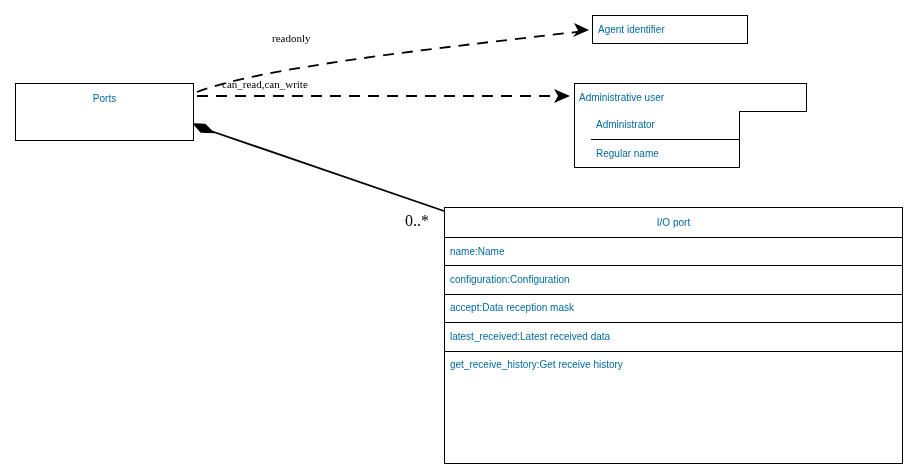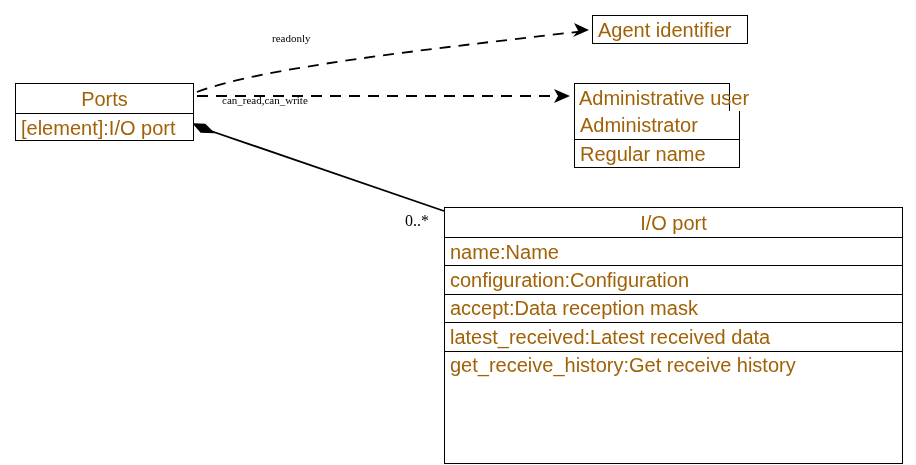--- a/index.html
+++ b/index.html
@@ -26,22 +26,22 @@
   .uml-box {
     position: absolute;
     box-sizing: border-box;
     background: #ffffff;
     border: 1.4px solid #000000;
     z-index: 2;
   }
   .uml-row {
     box-sizing: border-box;
     font-family: "Liberation Sans", sans-serif;
-    font-size: 20px;
-    color: #a16207;
+    font-size: 10px;
+    color: #0369a1;
     line-height: 1;
     white-space: nowrap;
     display: flex;
     align-items: center;
   }
   .uml-title {
     justify-content: center;
   }
   .uml-attr {
     justify-content: flex-start;
@@ -68,38 +68,39 @@
   #box-agent-identifier .uml-title {
     height: 100%;
     justify-content: flex-start;
     padding-left: 5px;
   }
 
   
   #box-admin-user {
     left: 574px;
     top: 83px;
-    width: 156px;
+    width: 233px;
     height: 29px;
   }
   #box-admin-user .uml-title {
     height: 100%;
     justify-content: flex-start;
     padding-left: 4px;
   }
   #box-admin-rows {
     left: 574px;
     top: 111px;
     width: 166px;
     height: 57px;
     border-top: none;
   }
   #box-admin-rows .uml-attr {
     height: 28px;
     border-top: 1.4px solid #000000;
+    margin-left: 16px;
   }
   #box-admin-rows .uml-attr:first-child { border-top: none; }
 
   
   #box-io-port {
     left: 444px;
     top: 199px;
     width: 459px;
     height: 257px;
     margin-top: 8px;
@@ -111,21 +112,21 @@
   .edge-label {
     position: absolute;
     font-family: "Liberation Serif", serif;
     font-size: 11px;
     color: #000000;
     white-space: nowrap;
     z-index: 3;
     line-height: 1;
   }
   #label-readonly { left: 272px; top: 33px; }
-  #label-can-read-write { left: 222px; top: 95px; }
+  #label-can-read-write { left: 222px; top: 79px; }
   #label-multiplicity {
     left: 405px;
     top: 213px;
     font-size: 16px;
   }
 </style>
 </head>
 <body>
 
 <div id="canvas">
@@ -137,21 +138,20 @@
 
     <path d="M 197 96 L 564 96" fill="none" stroke="#000000" stroke-width="1.8" stroke-dasharray="11,8"></path>
     <polygon points="570,96 554,89 558,96 554,103" fill="#000000"></polygon>
 
     <line x1="205" y1="129" x2="444" y2="211" stroke="#000000" stroke-width="1.8"></line>
     <polygon points="194,124 205,124.5 213,132.5 201,132" fill="#000000" stroke="#000000" stroke-width="1.5"></polygon>
   </svg>
 
   <div class="uml-box" id="box-ports">
     <div class="uml-row uml-title">Ports</div>
-    <div class="uml-row uml-attr">[element]:I/O port</div>
   </div>
 
   <div class="uml-box" id="box-agent-identifier">
     <div class="uml-row uml-title">Agent identifier</div>
   </div>
 
   <div class="uml-box" id="box-admin-user">
     <div class="uml-row uml-title">Administrative user</div>
   </div>
 

